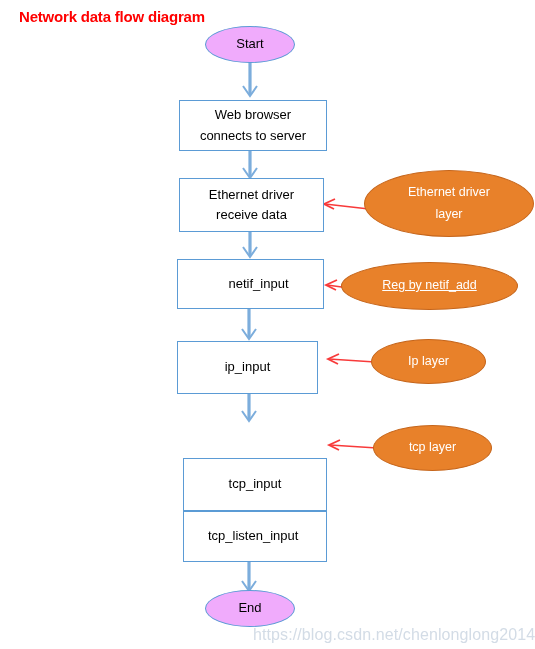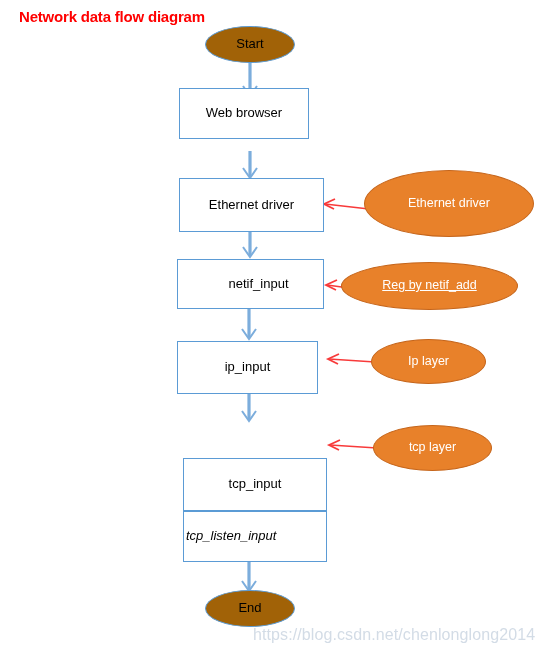--- a/index.html
+++ b/index.html
@@ -42,26 +42,25 @@
     color: #000000;
     line-height: 1.55;
   }
   .proc {
     border: 1px solid #5B9BD5;
     background: #ffffff;
   }
   .proc.left-align {
     justify-content: flex-start;
     text-align: left;
-    padding-left: 2px;
-    font-style: italic;
+    padding-left: 24px;
   }
   .term {
     border: 1px solid #5B9BD5;
-    background: #a16207;
+    background: #f0abfc;
     border-radius: 50%;
   }
   .callout {
     background: #E8812A;
     border: 1px solid #C5651B;
     border-radius: 50%;
     color: #ffffff;
     font-size: 12.5px;
     line-height: 1.7;
   }
@@ -114,29 +113,31 @@
     <path d="M340,440 L329,445 L339,450" stroke-width="1.8"></path>
   </g>
 </svg>
 
 <div class="title">Network data flow diagram</div>
 
 <div class="node term" style="left:205px; top:26px; width:90px; height:37px;">
   <span>Start</span>
 </div>
 
-<div class="node proc" style="left:179px; top:88px; width:130px; height:51px;">
+<div class="node proc" style="left:179px; top:100px; width:148px; height:51px;">
   <div>
     <span>Web browser</span>
+    <span>connects to server</span>
   </div>
 </div>
 
 <div class="node proc" style="left:179px; top:178px; width:145px; height:54px;">
   <div>
     <span>Ethernet driver</span>
+    <span>receive data</span>
   </div>
 </div>
 
 <div class="node proc" style="left:177px; top:259px; width:147px; height:50px;padding-left:16px;">
   <span>netif_input</span>
 </div>
 
 <div class="node proc" style="left:177px; top:341px; width:141px; height:53px;">
   <span>ip_input</span>
 </div>
@@ -149,20 +150,21 @@
   <span>tcp_listen_input</span>
 </div>
 
 <div class="node term" style="left:205px; top:590px; width:90px; height:37px;">
   <span>End</span>
 </div>
 
 <div class="node callout" style="left:364px; top:170px; width:170px; height:67px;">
   <div>
     <span>Ethernet driver</span>
+    <span>layer</span>
   </div>
 </div>
 
 <div class="node callout" style="left:341px; top:262px; width:177px; height:48px;text-decoration:underline;">
   <span>Reg by netif_add</span>
 </div>
 
 <div class="node callout" style="left:371px; top:339px; width:115px; height:45px;">
   <span>Ip layer</span>
 </div>

